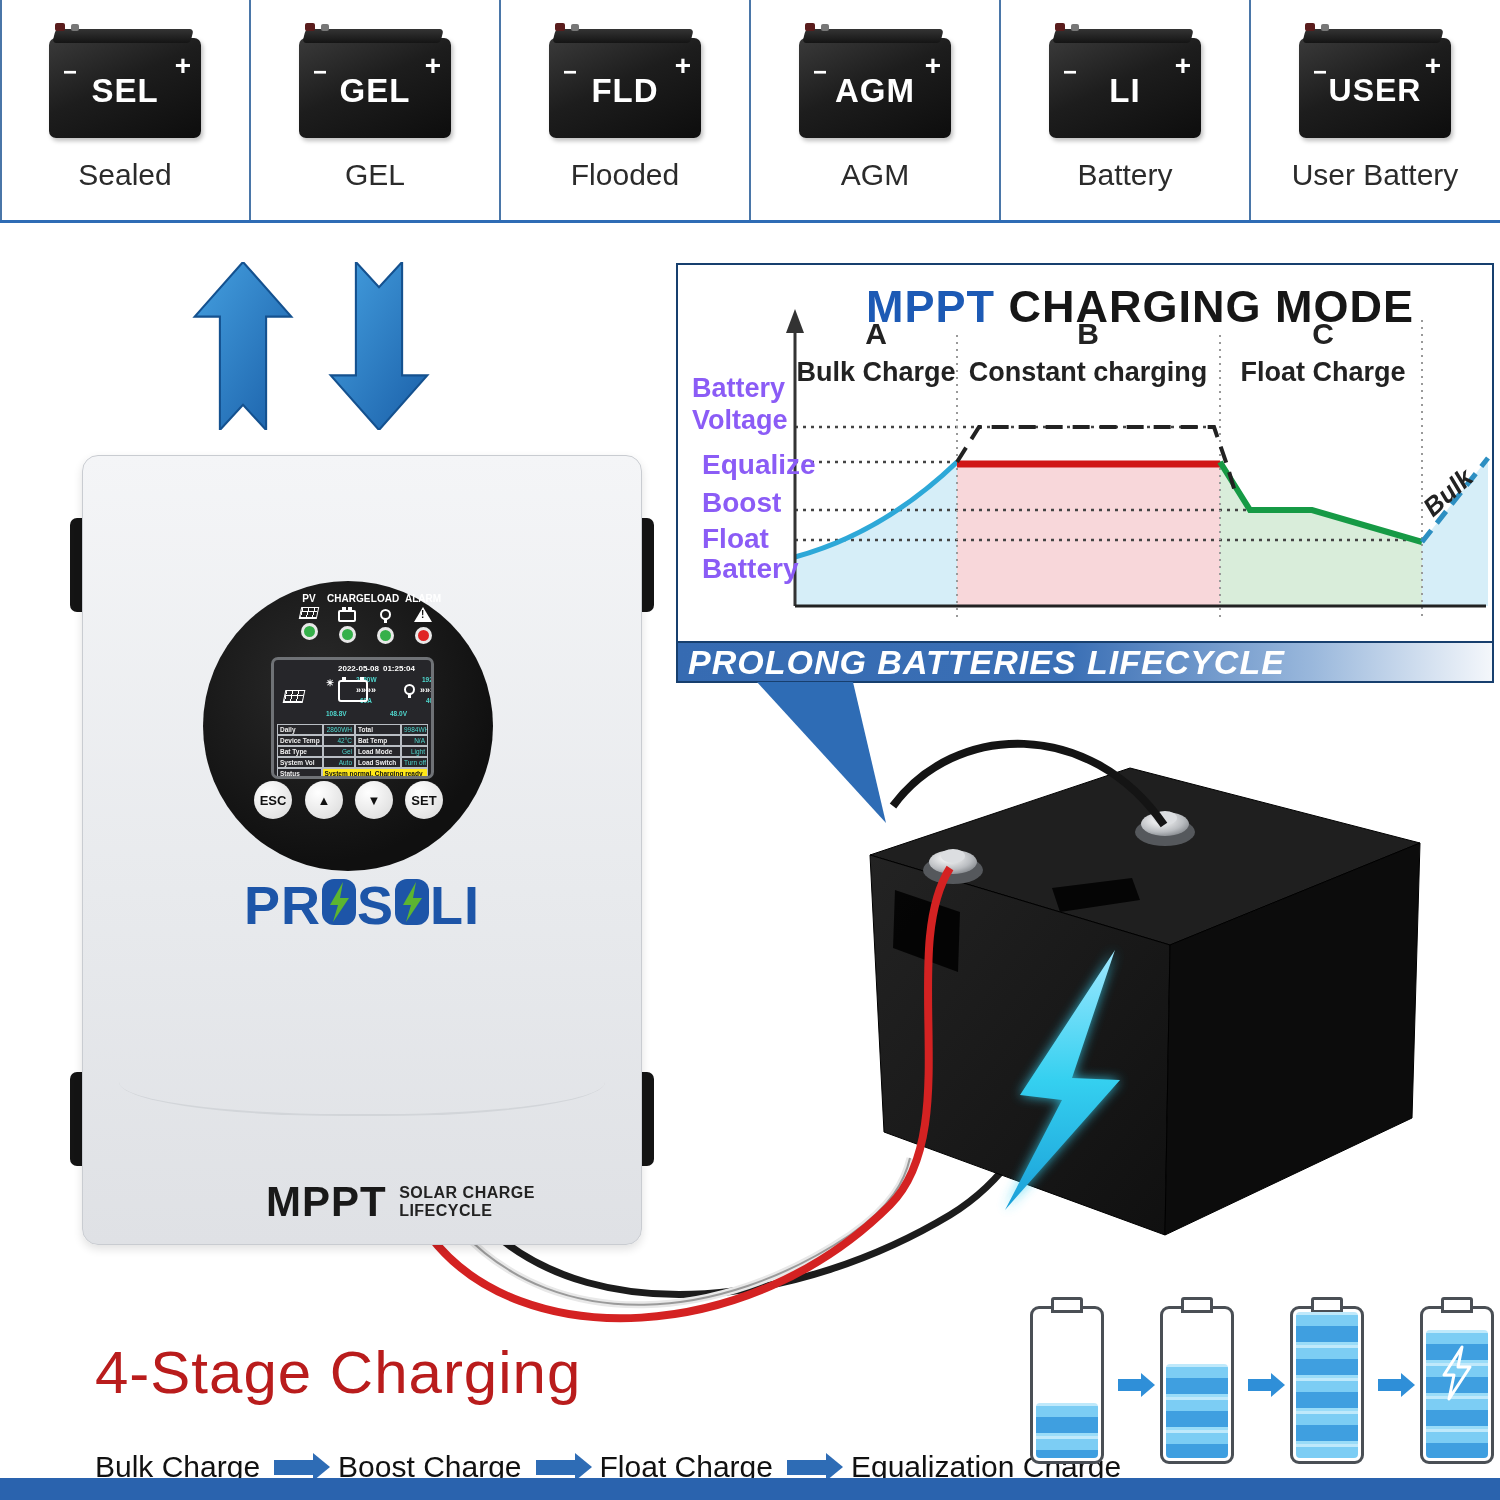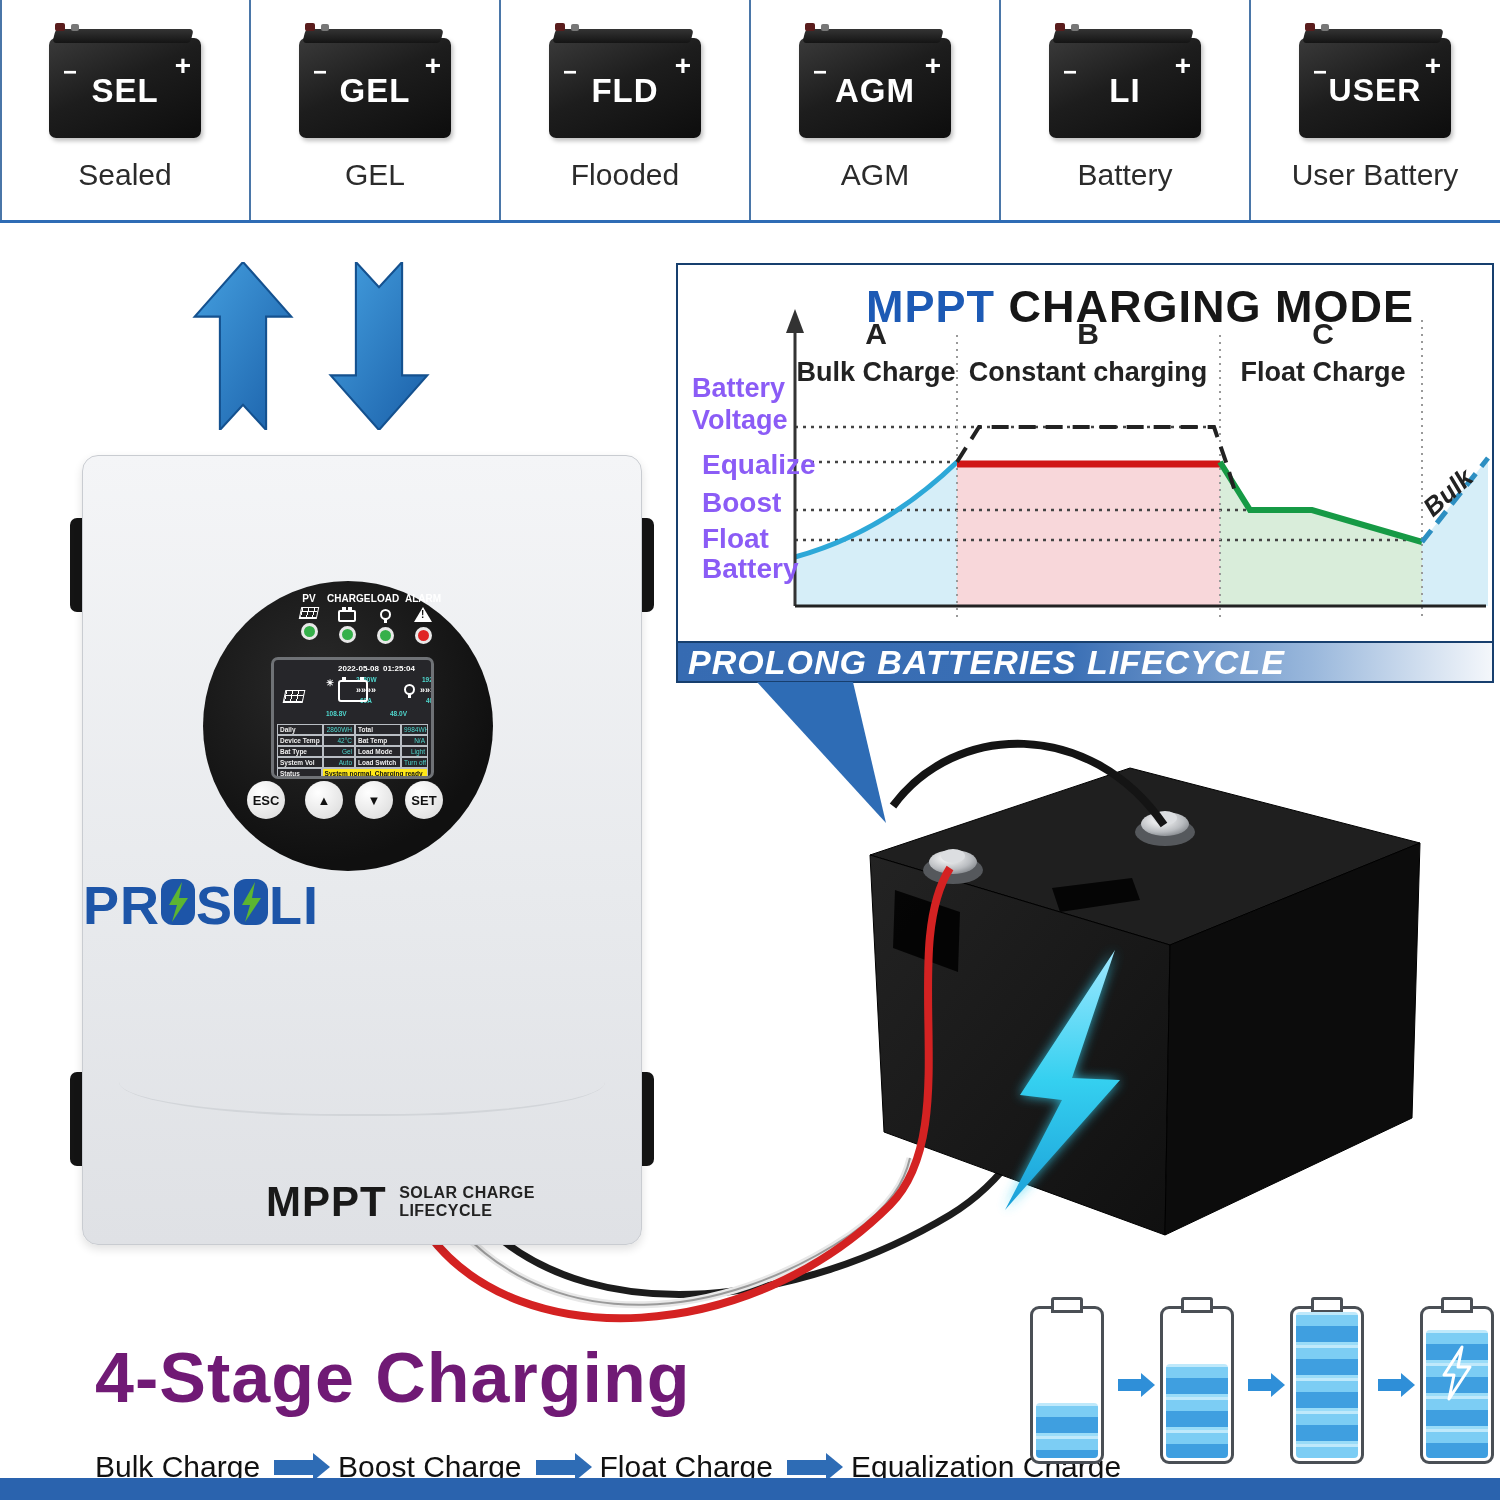--- a/index.html
+++ b/index.html
@@ -83,31 +83,31 @@
                font-size:6.5px; }
   .lcd-row { display:flex; height:11px; }
   .lcd-cell { border:1px solid #b9bec4; padding:1px 2px; white-space:nowrap; overflow:hidden; }
   .lk { width:46px; font-weight:bold; color:#eee; }
   .lv2 { width:32px; text-align:right; color:#4fd6cd; }
   .status-val { background:#ffe818; color:#111 !important; font-weight:bold; text-align:left !important; width:110px !important; }
   .btn { position:absolute; top:200px; width:38px; height:38px; border-radius:50%;
          background:radial-gradient(circle at 35% 30%, #ffffff, #d8d8d8); color:#111;
          font-size:13px; font-weight:bold; display:flex; align-items:center; justify-content:center; }
 
-  .brand { position:absolute; left:0; right:0; top:418px; text-align:left; white-space:nowrap; }
+  .brand { position:absolute; left:0; right:0; top:418px; text-align:center; white-space:nowrap; }
   .brand .seg { color:#1d55a8; font-size:54px; font-weight:bold; letter-spacing:1px; vertical-align:middle; }
   .bolt-badge { display:inline-block; width:34px; height:46px; background:#1d55a8; border-radius:12px;
                 position:relative; vertical-align:middle; margin:0 1px 6px; }
   .lockup { position:absolute; left:183px; top:722px; white-space:nowrap; }
   .lockup .mppt { color:#191919; font-size:42px; font-weight:bold; letter-spacing:1px; vertical-align:middle; }
   .lockup .sub { display:inline-block; vertical-align:middle; margin-left:8px; color:#222;
                  font-size:16px; font-weight:bold; line-height:1.15; letter-spacing:.5px; }
 
   
-  .footer-head { position:absolute; left:95px; top:1338px; color:#701a75; font-size:70px; font-weight:bold; letter-spacing:1px; }
+  .footer-head { position:absolute; left:95px; top:1338px; color:#b91c1c; font-size:60px; font-weight:normal; letter-spacing:1px; }
   .flow { position:absolute; left:95px; top:1450px; display:flex; align-items:center; }
   .flow .fi { color:#111; font-size:30px; white-space:nowrap; }
   .flow-arrow { position:relative; width:40px; height:15px; background:#2e6cb5; margin:0 24px 0 14px; }
   .flow-arrow::after { content:""; position:absolute; right:-16px; top:-7px;
                        border-left:17px solid #2e6cb5; border-top:14px solid transparent; border-bottom:14px solid transparent; }
 
   
   .lvl-row { position:absolute; left:1030px; top:1295px; width:470px; height:180px; display:flex; align-items:center; }
   .lvl-batt { position:relative; width:78px; height:158px; border:3px solid #4a4f55; border-radius:9px;
               background:#fff; margin-right:6px; }
@@ -404,21 +404,21 @@
             <span class="lcd-cell lk">Load Switch</span>
             <span class="lcd-cell lv2" style="flex:1">Turn off</span>
           </div>
           <div class="lcd-row">
             <span class="lcd-cell lk">Status</span>
             <span class="lcd-cell lv2 status-val">System normal. Charging ready</span>
           </div>
         </div>
       </div>
 
-      <div class="btn" style="left:44px">ESC</div>
+      <div class="btn" style="left:51px">ESC</div>
       <div class="btn" style="left:102px">▲</div>
       <div class="btn" style="left:152px">▼</div>
       <div class="btn" style="left:202px">SET</div>
     </div>
 
     <div class="brand">
       <span class="seg">PR</span><span class="bolt-badge"><svg width="34" height="46" viewBox="0 0 34 46">
             <polygon points="21,3 8,26 16,26 11,43 27,19 18,19" fill="#5cb531"></polygon>
           </svg></span><span class="seg">S</span><span class="bolt-badge"><svg width="34" height="46" viewBox="0 0 34 46">
             <polygon points="21,3 8,26 16,26 11,43 27,19 18,19" fill="#5cb531"></polygon>

